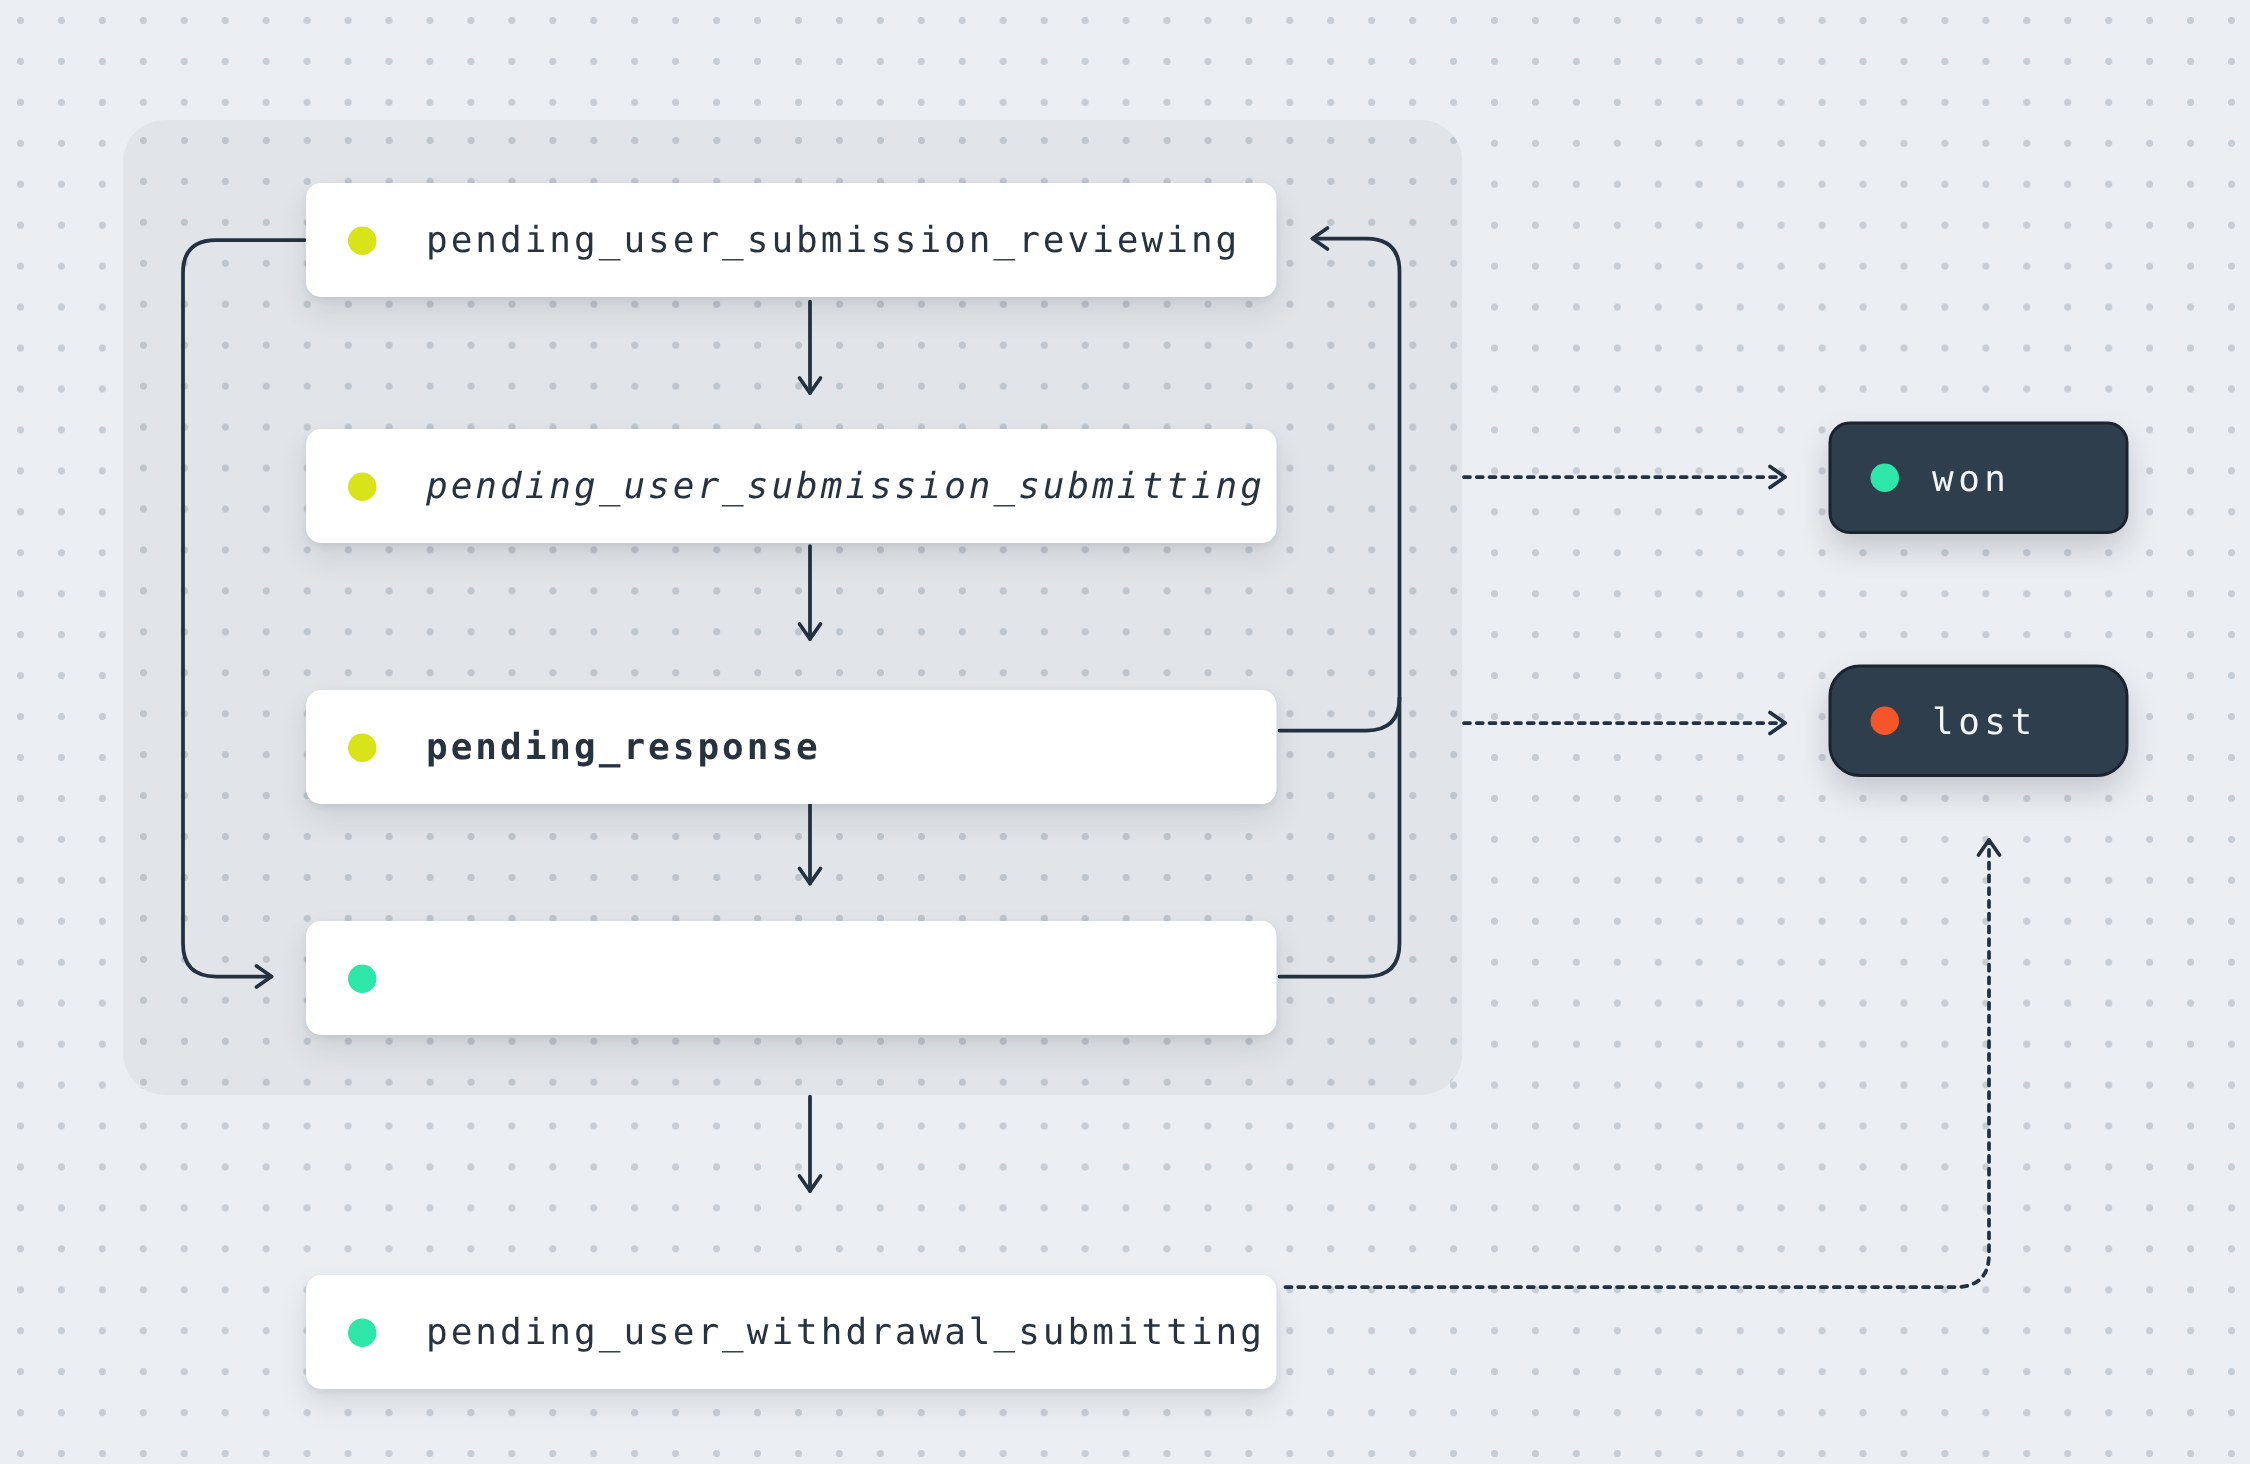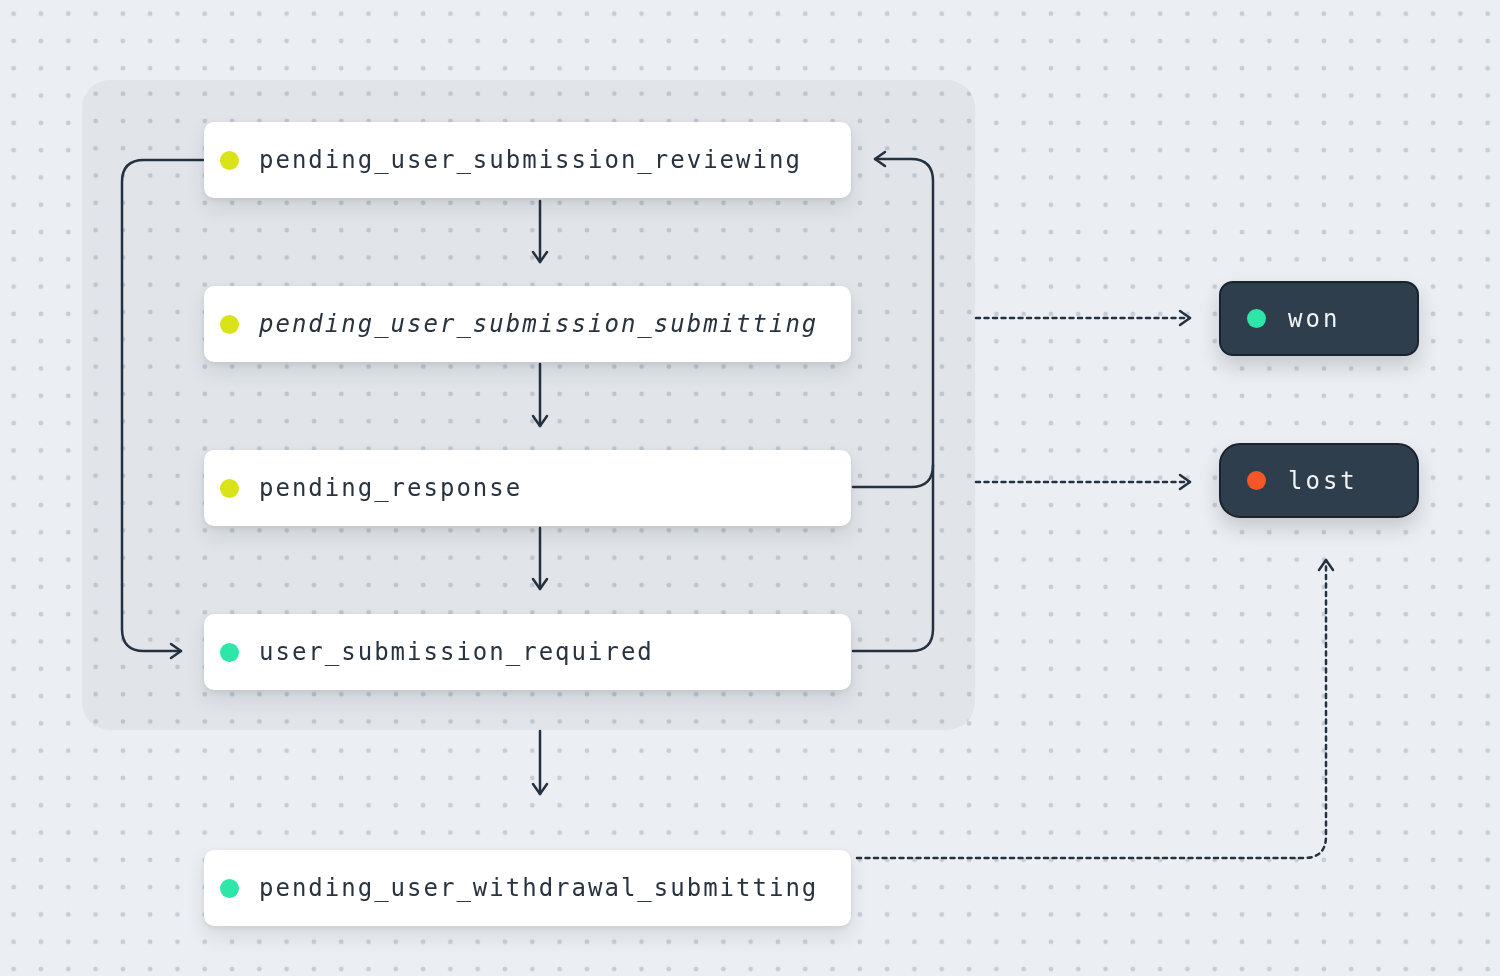--- a/index.html
+++ b/index.html
@@ -36,22 +36,22 @@
   .state-node {
     position: absolute;
     left: 204px;
     width: 647px;
     height: 76px;
     background: #ffffff;
     border-radius: 10px;
     box-shadow: 0 10px 20px rgba(26,36,48,0.10), 0 2px 5px rgba(26,36,48,0.08);
     display: flex;
     align-items: center;
-    gap: 20px;
-    padding-left: 16px;
+    gap: 33px;
+    padding-left: 28px;
     box-sizing: border-box;
     cursor: pointer;
   }
   .state-node .label {
     font-size: 24px;
     letter-spacing: 2px;
     color: #28333f;
     white-space: nowrap;
   }
   .dot {
@@ -78,21 +78,21 @@
     text-align: center;
   }
   .terminal-node .label {
     font-size: 24px;
     letter-spacing: 3px;
     color: #f1f4f6;
     white-space: nowrap;
   }
   .n-reviewing   { top: 122px; }
   .n-submitting  { top: 286px; font-style: italic; }
-  .n-response    { top: 450px; }
+  .n-response    { top: 460px; font-weight: bold; }
   .n-required    { top: 614px; }
   .n-withdrawal  { top: 818px; margin-top: 32px; }
   .n-won  { top: 281px; }
   .n-lost { top: 443px; border-radius: 21px; }
 </style>
 </head>
 <body>
 
 <div class="canvas">
 
@@ -128,21 +128,20 @@
     <span class="label">pending_user_submission_submitting</span>
   </div>
 
   <div class="state-node n-response">
     <span class="dot" style="background-color: rgb(217, 227, 26);"></span>
     <span class="label">pending_response</span>
   </div>
 
   <div class="state-node n-required">
     <span class="dot" style="background-color: rgb(46, 230, 168);"></span>
-    <span class="label">user_submission_required</span>
   </div>
 
   <div class="state-node n-withdrawal">
     <span class="dot" style="background-color: rgb(46, 230, 168);"></span>
     <span class="label">pending_user_withdrawal_submitting</span>
   </div>
 
   <div class="terminal-node n-won">
     <span class="dot" style="background-color: rgb(46, 230, 168);"></span>
     <span class="label">won</span>

